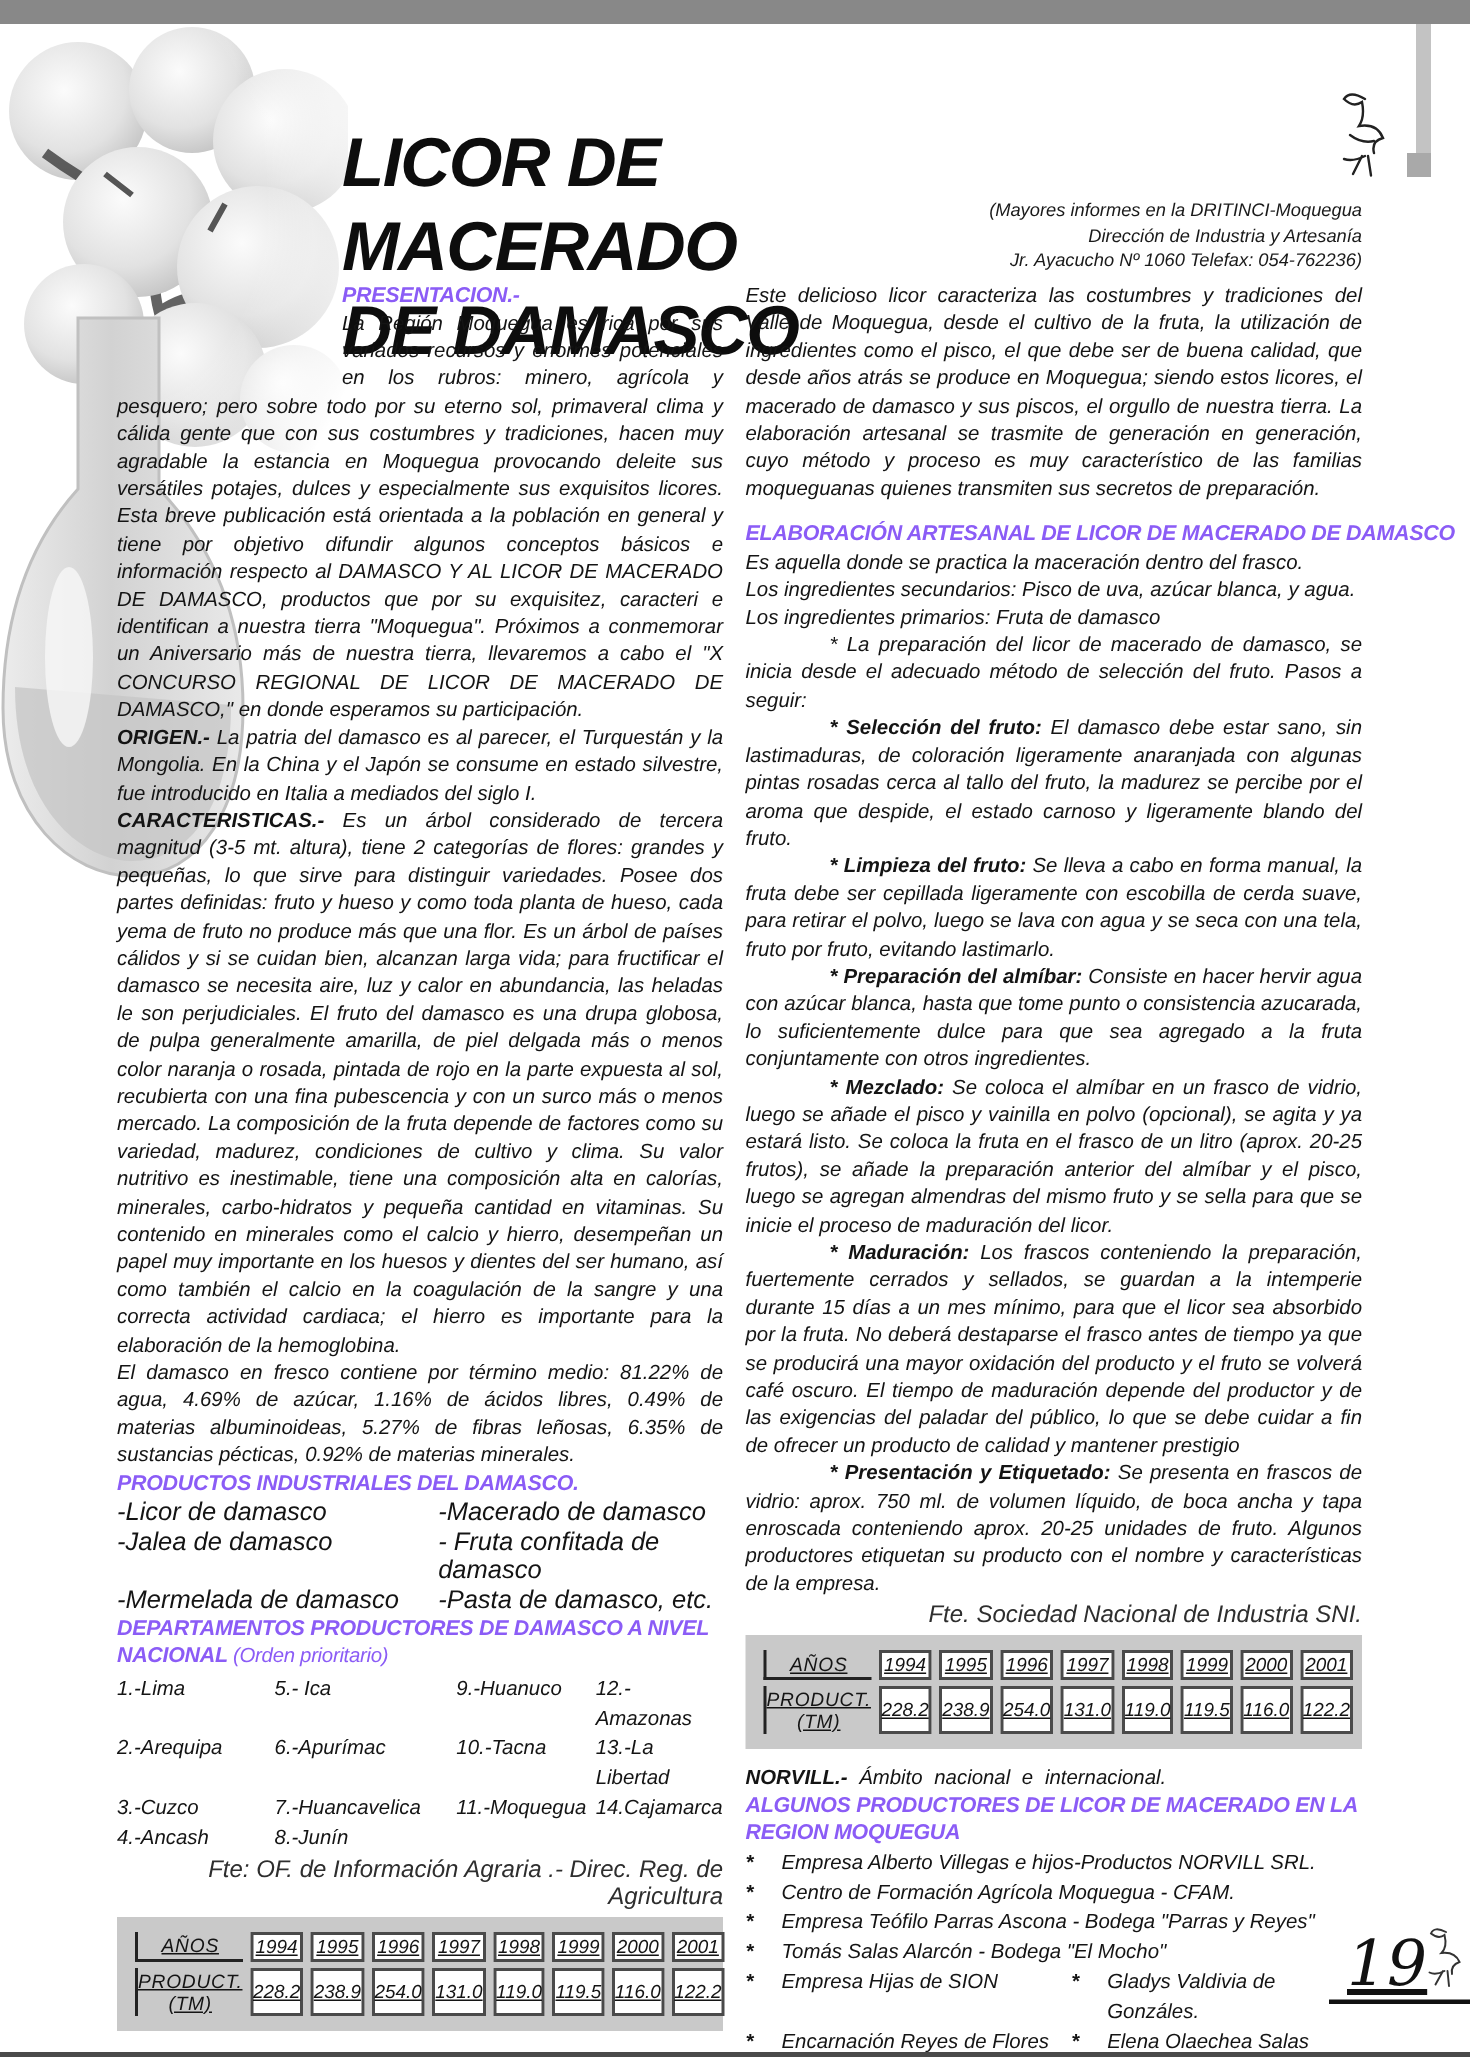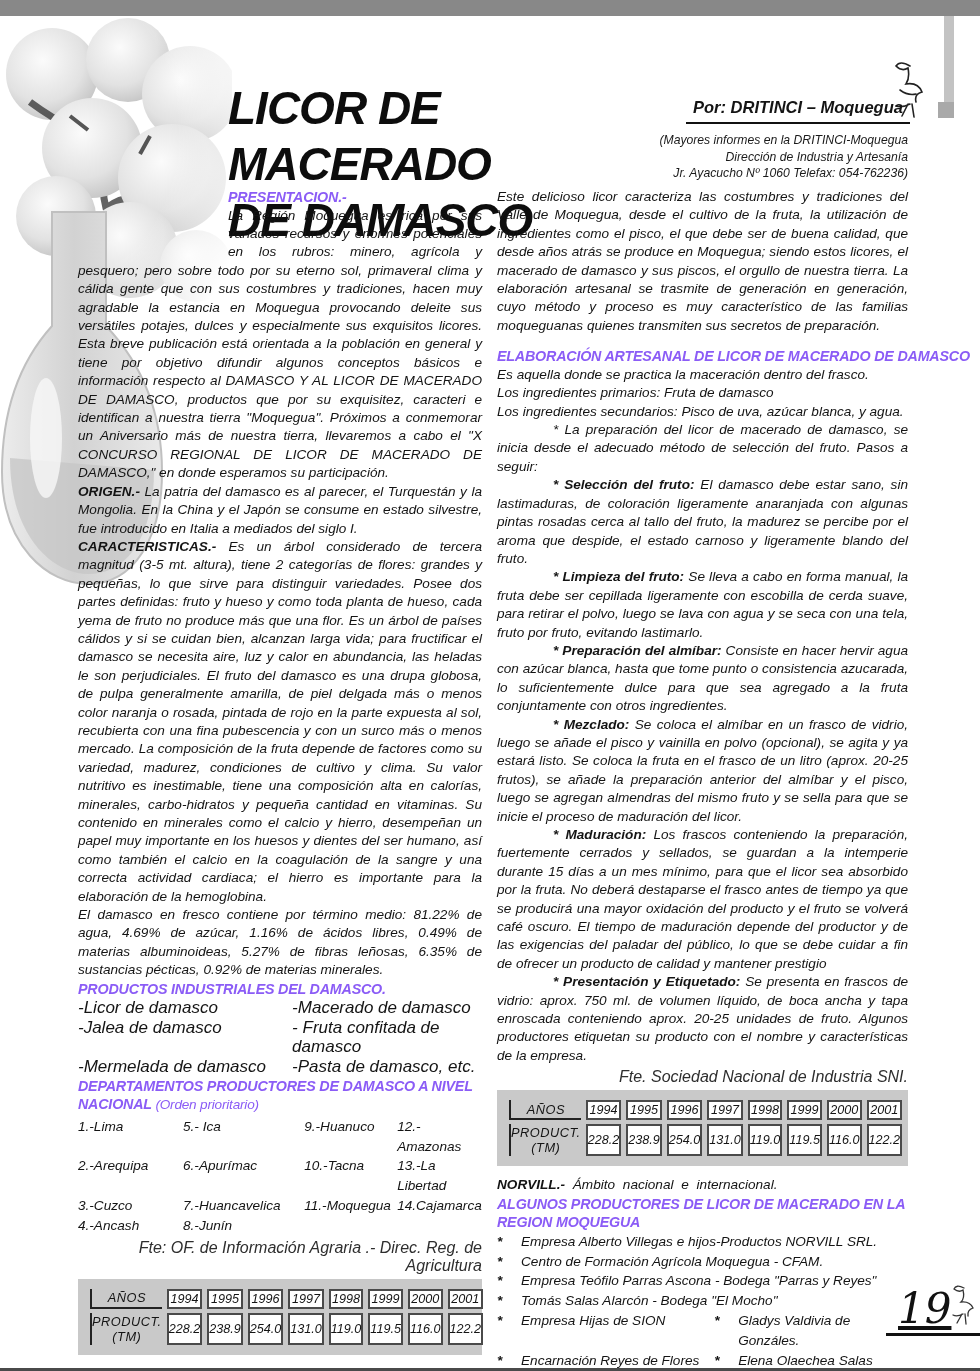--- a/index.html
+++ b/index.html
@@ -28,21 +28,21 @@
   p.body { margin:0; text-align:justify; font-size:13.6px; line-height:18.4px; }
   .lead { font-weight:bold; }
   h3.sec { margin:0; font-size:14.3px; line-height:18.6px; font-weight:bold; color:#8b5cf6; letter-spacing:-0.2px; }
   .sub { font-weight:normal; font-size:13.6px; }
   .float-spacer { float:left; width:150px; height:56px; }
   .two-col { display:grid; grid-template-columns:53% 47%; font-size:17px; line-height:19.6px; }
   .dept-grid { display:grid; grid-template-columns:26% 30% 23% 21%; font-size:13.6px; line-height:19.8px; margin-top:2px; }
   .fuente { font-size:16px; text-align:right; color:#2e2e2e; margin:3px 0 2px; }
   
   .prod-table { background:#c9c9c9; padding:6px 7px; margin:4px 0 10px; }
-  .prod-table table { width:100%; border-collapse:separate; border-spacing:5px 4px; }
+  .prod-table table { width:100%; border-collapse:separate; border-spacing:5px 4px;text-decoration:underline; }
   .prod-table td { text-align:center; font-size:12.6px; padding:1px 0; font-style:italic; }
   .prod-table td.box { background:#ffffff; border:2px solid #4a4a4a; }
   .prod-table td.lbl { border-left:2px solid #222; font-size:12.8px; letter-spacing:0.5px; }
   .prod-table td.lblTop { border-bottom:2px solid #222; }
   
   .step { text-indent:56px; }
   .nowrap { white-space:nowrap; letter-spacing:-0.45px; }
   .mercado { margin-top:16px; font-size:13.8px; word-spacing:4px; text-align:left; }
   .prodrs-head { margin-top:20px; }
   .prodrs-row { display:grid; grid-template-columns:24px 1fr; font-size:13.6px; line-height:19.8px; }
@@ -104,21 +104,20 @@
       <path d="M28,44 l-6,12 m10,-12 l2,13 m-4,-13 q-8,4 -14,2"></path>
     </g>
   </svg>
   <div class="margin-bar"></div>
   <div class="margin-square"></div>
 
   <div class="title">
     <div>LICOR DE MACERADO</div>
     <div>DE DAMASCO</div>
   </div>
-  <div class="byline-box">Por: DRITINCI – Moquegua</div>
   <div class="contact-box">
     <div>(Mayores informes en la DRITINCI-Moquegua</div>
     <div>Dirección de Industria y Artesanía</div>
     <div>Jr. Ayacucho Nº 1060 Telefax: 054-762236)</div>
   </div>
 
   <div class="col-left">
     <div>
       <div class="float-spacer"></div>
       <h3 class="sec">PRESENTACION.-</h3>
@@ -194,22 +193,22 @@
 
     <h3 class="sec" style="margin-top:14px">LICOR DE MACERADO DE DAMASCO</h3>
     <p class="body">Es un licor característico de la Región Moquegua, su presentación se hace en frascos cristalinos de boca ancha en forma de barril, pudiéndose apreciar la fruta de damasco y el jugo de color caramelo brillante, jugo medianamente azucarado y ligeramente ácido, fruta de pulpa, cáscara aterciopelada, saturada de alcohol.</p>
   </div>
 
   <div class="col-right">
     <p class="body">Este delicioso licor caracteriza las costumbres y tradiciones del Valle de Moquegua, desde el cultivo de la fruta, la utilización de ingredientes como el pisco, el que debe ser de buena calidad, que desde años atrás se produce en Moquegua; siendo estos licores, el macerado de damasco y sus piscos, el orgullo de nuestra tierra. La elaboración artesanal se trasmite de generación en generación, cuyo método y proceso es muy característico de las familias moqueguanas quienes transmiten sus secretos de preparación.</p>
 
     <h3 class="sec nowrap" style="margin-top:12px">ELABORACIÓN ARTESANAL DE LICOR DE MACERADO DE DAMASCO</h3>
     <p class="body" style="text-align:left">Es aquella donde se practica la maceración dentro del frasco.</p>
+    <p class="body" style="text-align:left">Los ingredientes secundarios: Pisco de uva, azúcar blanca, y agua.</p>
     <p class="body" style="text-align:left">Los ingredientes primarios: Fruta de damasco</p>
-    <p class="body" style="text-align:left">Los ingredientes secundarios: Pisco de uva, azúcar blanca, y agua.</p>
     <p class="body step">* La preparación del licor de macerado de damasco, se inicia desde el adecuado método de selección del fruto. Pasos a seguir:</p>
 
     <p class="body step"><b class="lead">* Selección del fruto:</b> <span>El damasco debe estar sano, sin lastimaduras, de coloración ligeramente anaranjada con algunas pintas rosadas cerca al tallo del fruto, la madurez se percibe por el aroma que despide, el estado carnoso y ligeramente blando del fruto.</span></p>
     <p class="body step"><b class="lead">* Limpieza del fruto:</b> <span>Se lleva a cabo en forma manual, la fruta debe ser cepillada ligeramente con escobilla de cerda suave, para retirar el polvo, luego se lava con agua y se seca con una tela, fruto por fruto, evitando lastimarlo.</span></p>
     <p class="body step"><b class="lead">* Preparación del almíbar:</b> <span>Consiste en hacer hervir agua con azúcar blanca, hasta que tome punto o consistencia azucarada, lo suficientemente dulce para que sea agregado a la fruta conjuntamente con otros ingredientes.</span></p>
     <p class="body step"><b class="lead">* Mezclado:</b> <span>Se coloca el almíbar en un frasco de vidrio, luego se añade el pisco y vainilla en polvo (opcional), se agita y ya estará listo. Se coloca la fruta en el frasco de un litro (aprox. 20-25 frutos), se añade la preparación anterior del almíbar y el pisco, luego se agregan almendras del mismo fruto y se sella para que se inicie el proceso de maduración del licor.</span></p>
     <p class="body step"><b class="lead">* Maduración:</b> <span>Los frascos conteniendo la preparación, fuertemente cerrados y sellados, se guardan a la intemperie durante 15 días a un mes mínimo, para que el licor sea absorbido por la fruta. No deberá destaparse el frasco antes de tiempo ya que se producirá una mayor oxidación del producto y el fruto se volverá café oscuro. El tiempo de maduración depende del productor y de las exigencias del paladar del público, lo que se debe cuidar a fin de ofrecer un producto de calidad y mantener prestigio</span></p>
     <p class="body step"><b class="lead">* Presentación y Etiquetado:</b> <span>Se presenta en frascos de vidrio: aprox. 750 ml. de volumen líquido, de boca ancha y tapa enroscada conteniendo aprox. 20-25 unidades de fruto. Algunos productores etiquetan su producto con el nombre y características de la empresa.</span></p>
 
     <div class="fuente">Fte. Sociedad Nacional de Industria SNI.</div>

